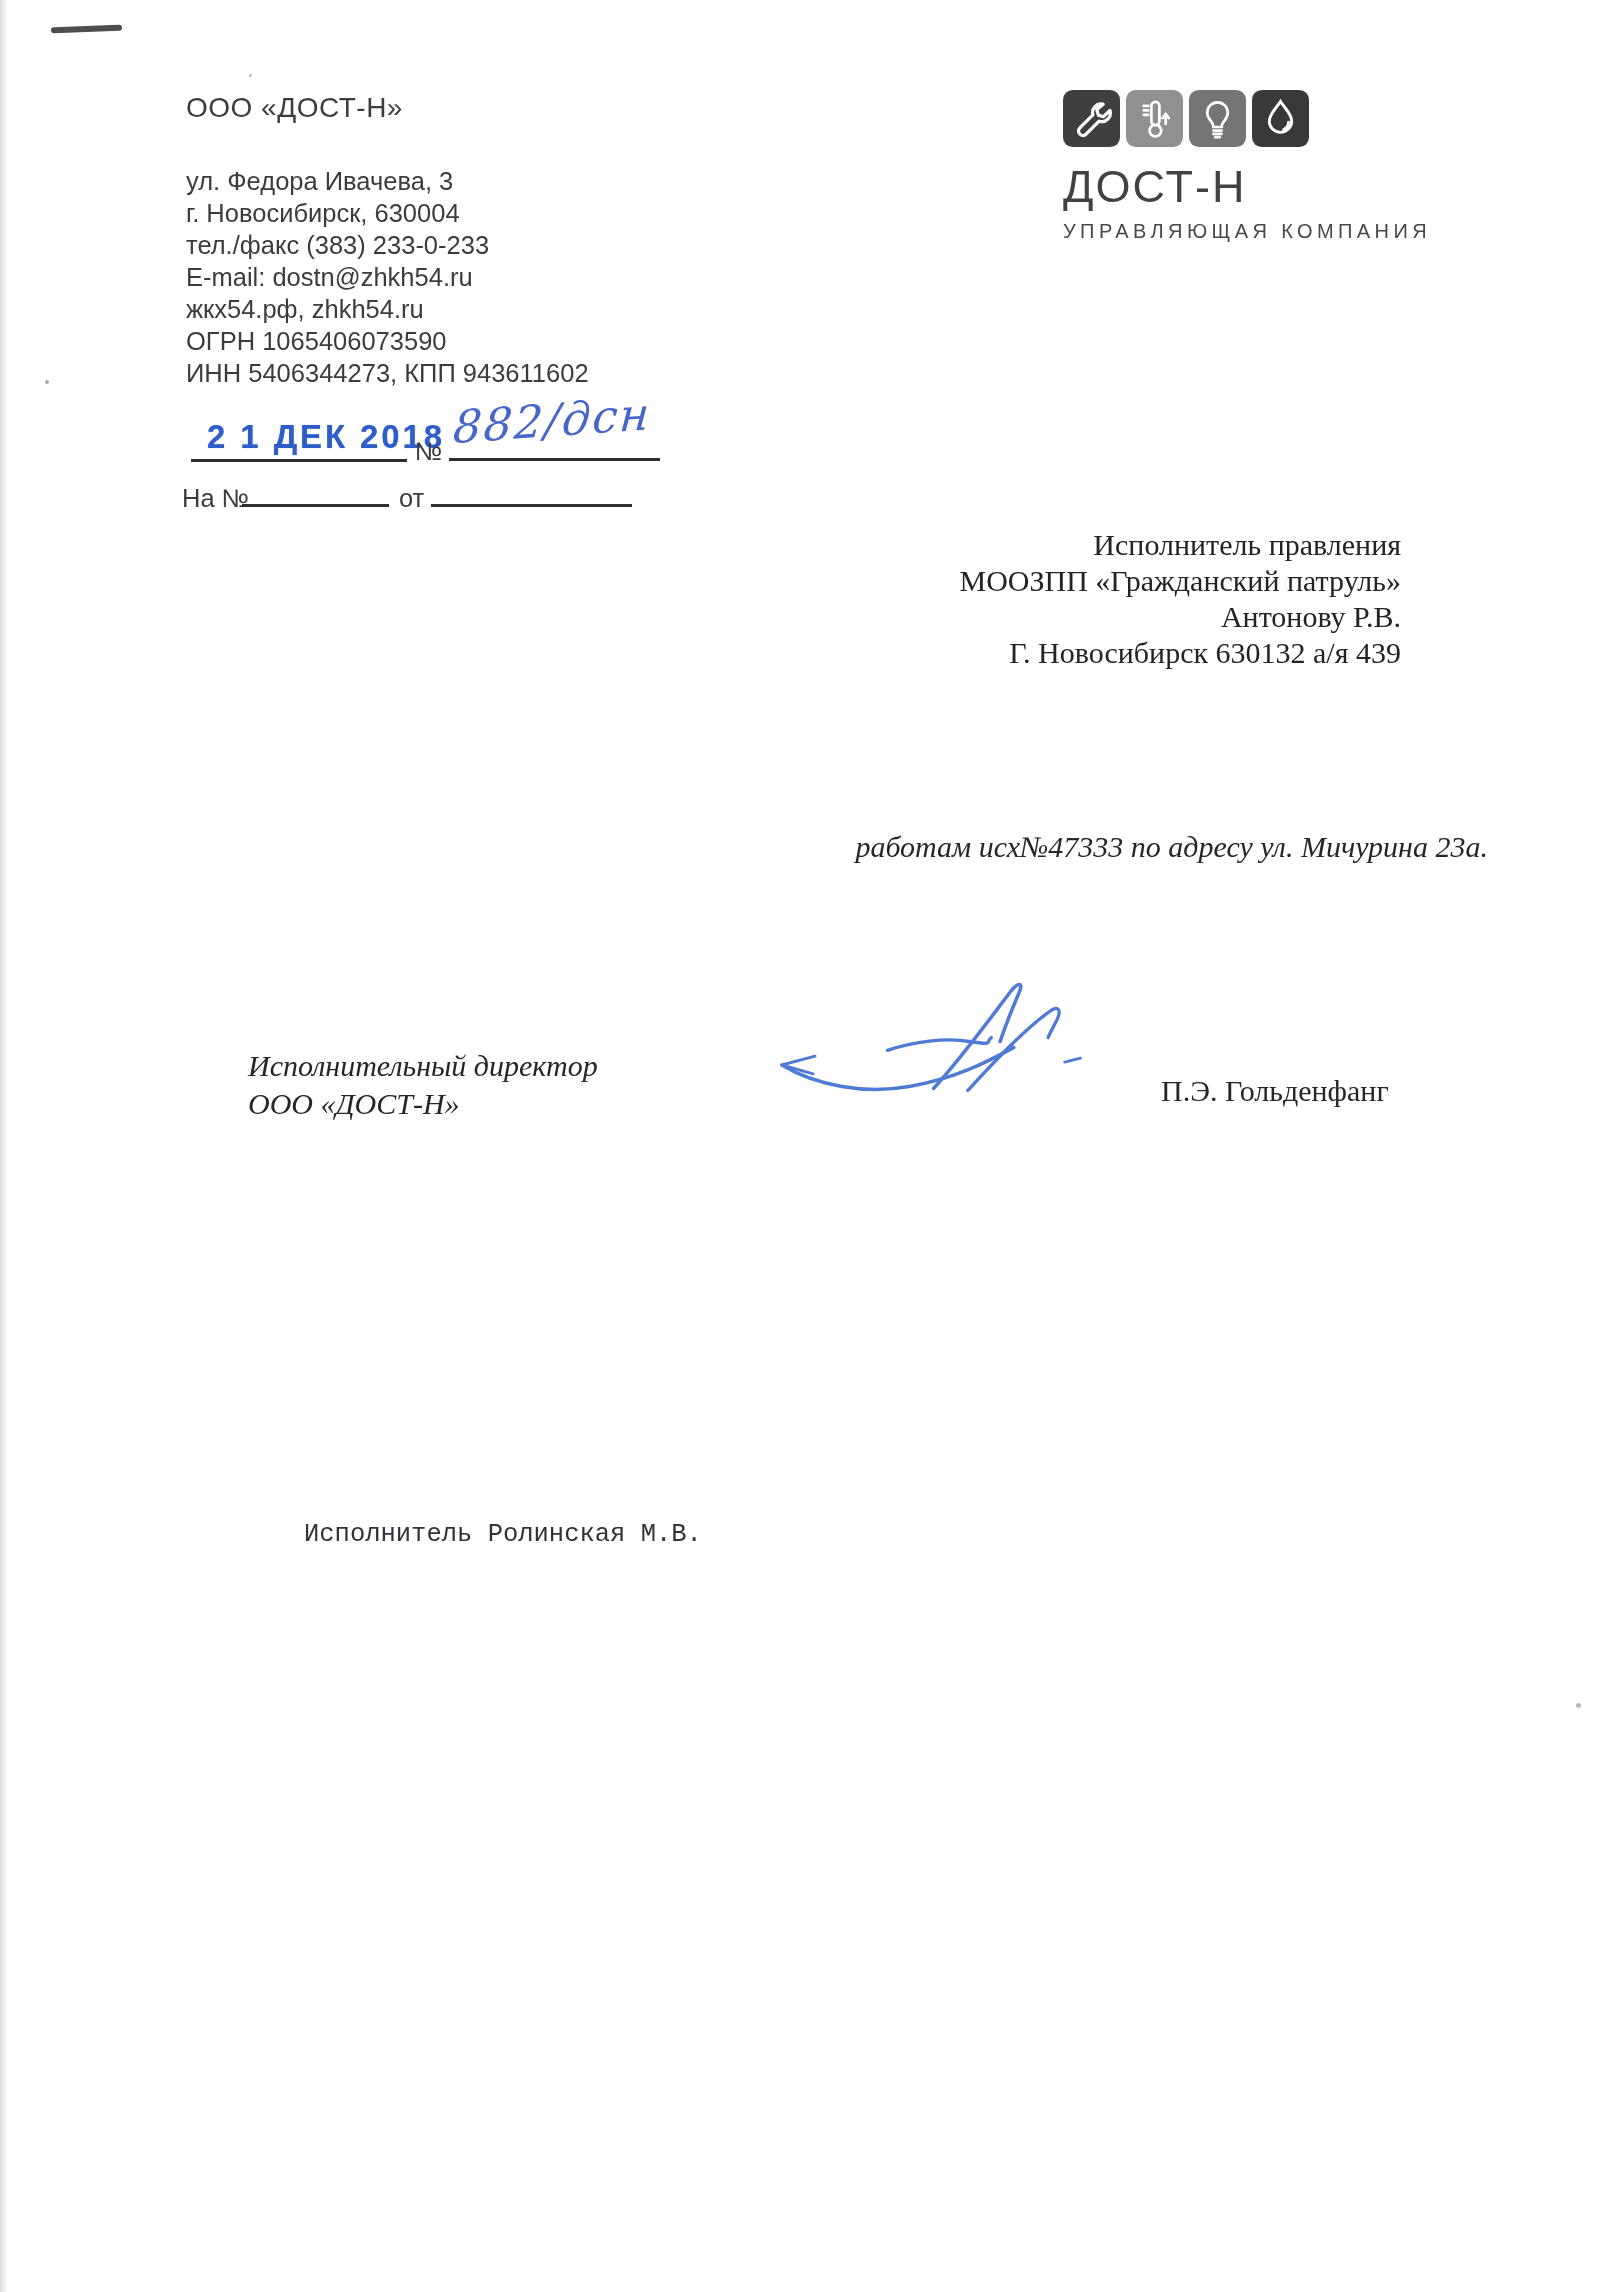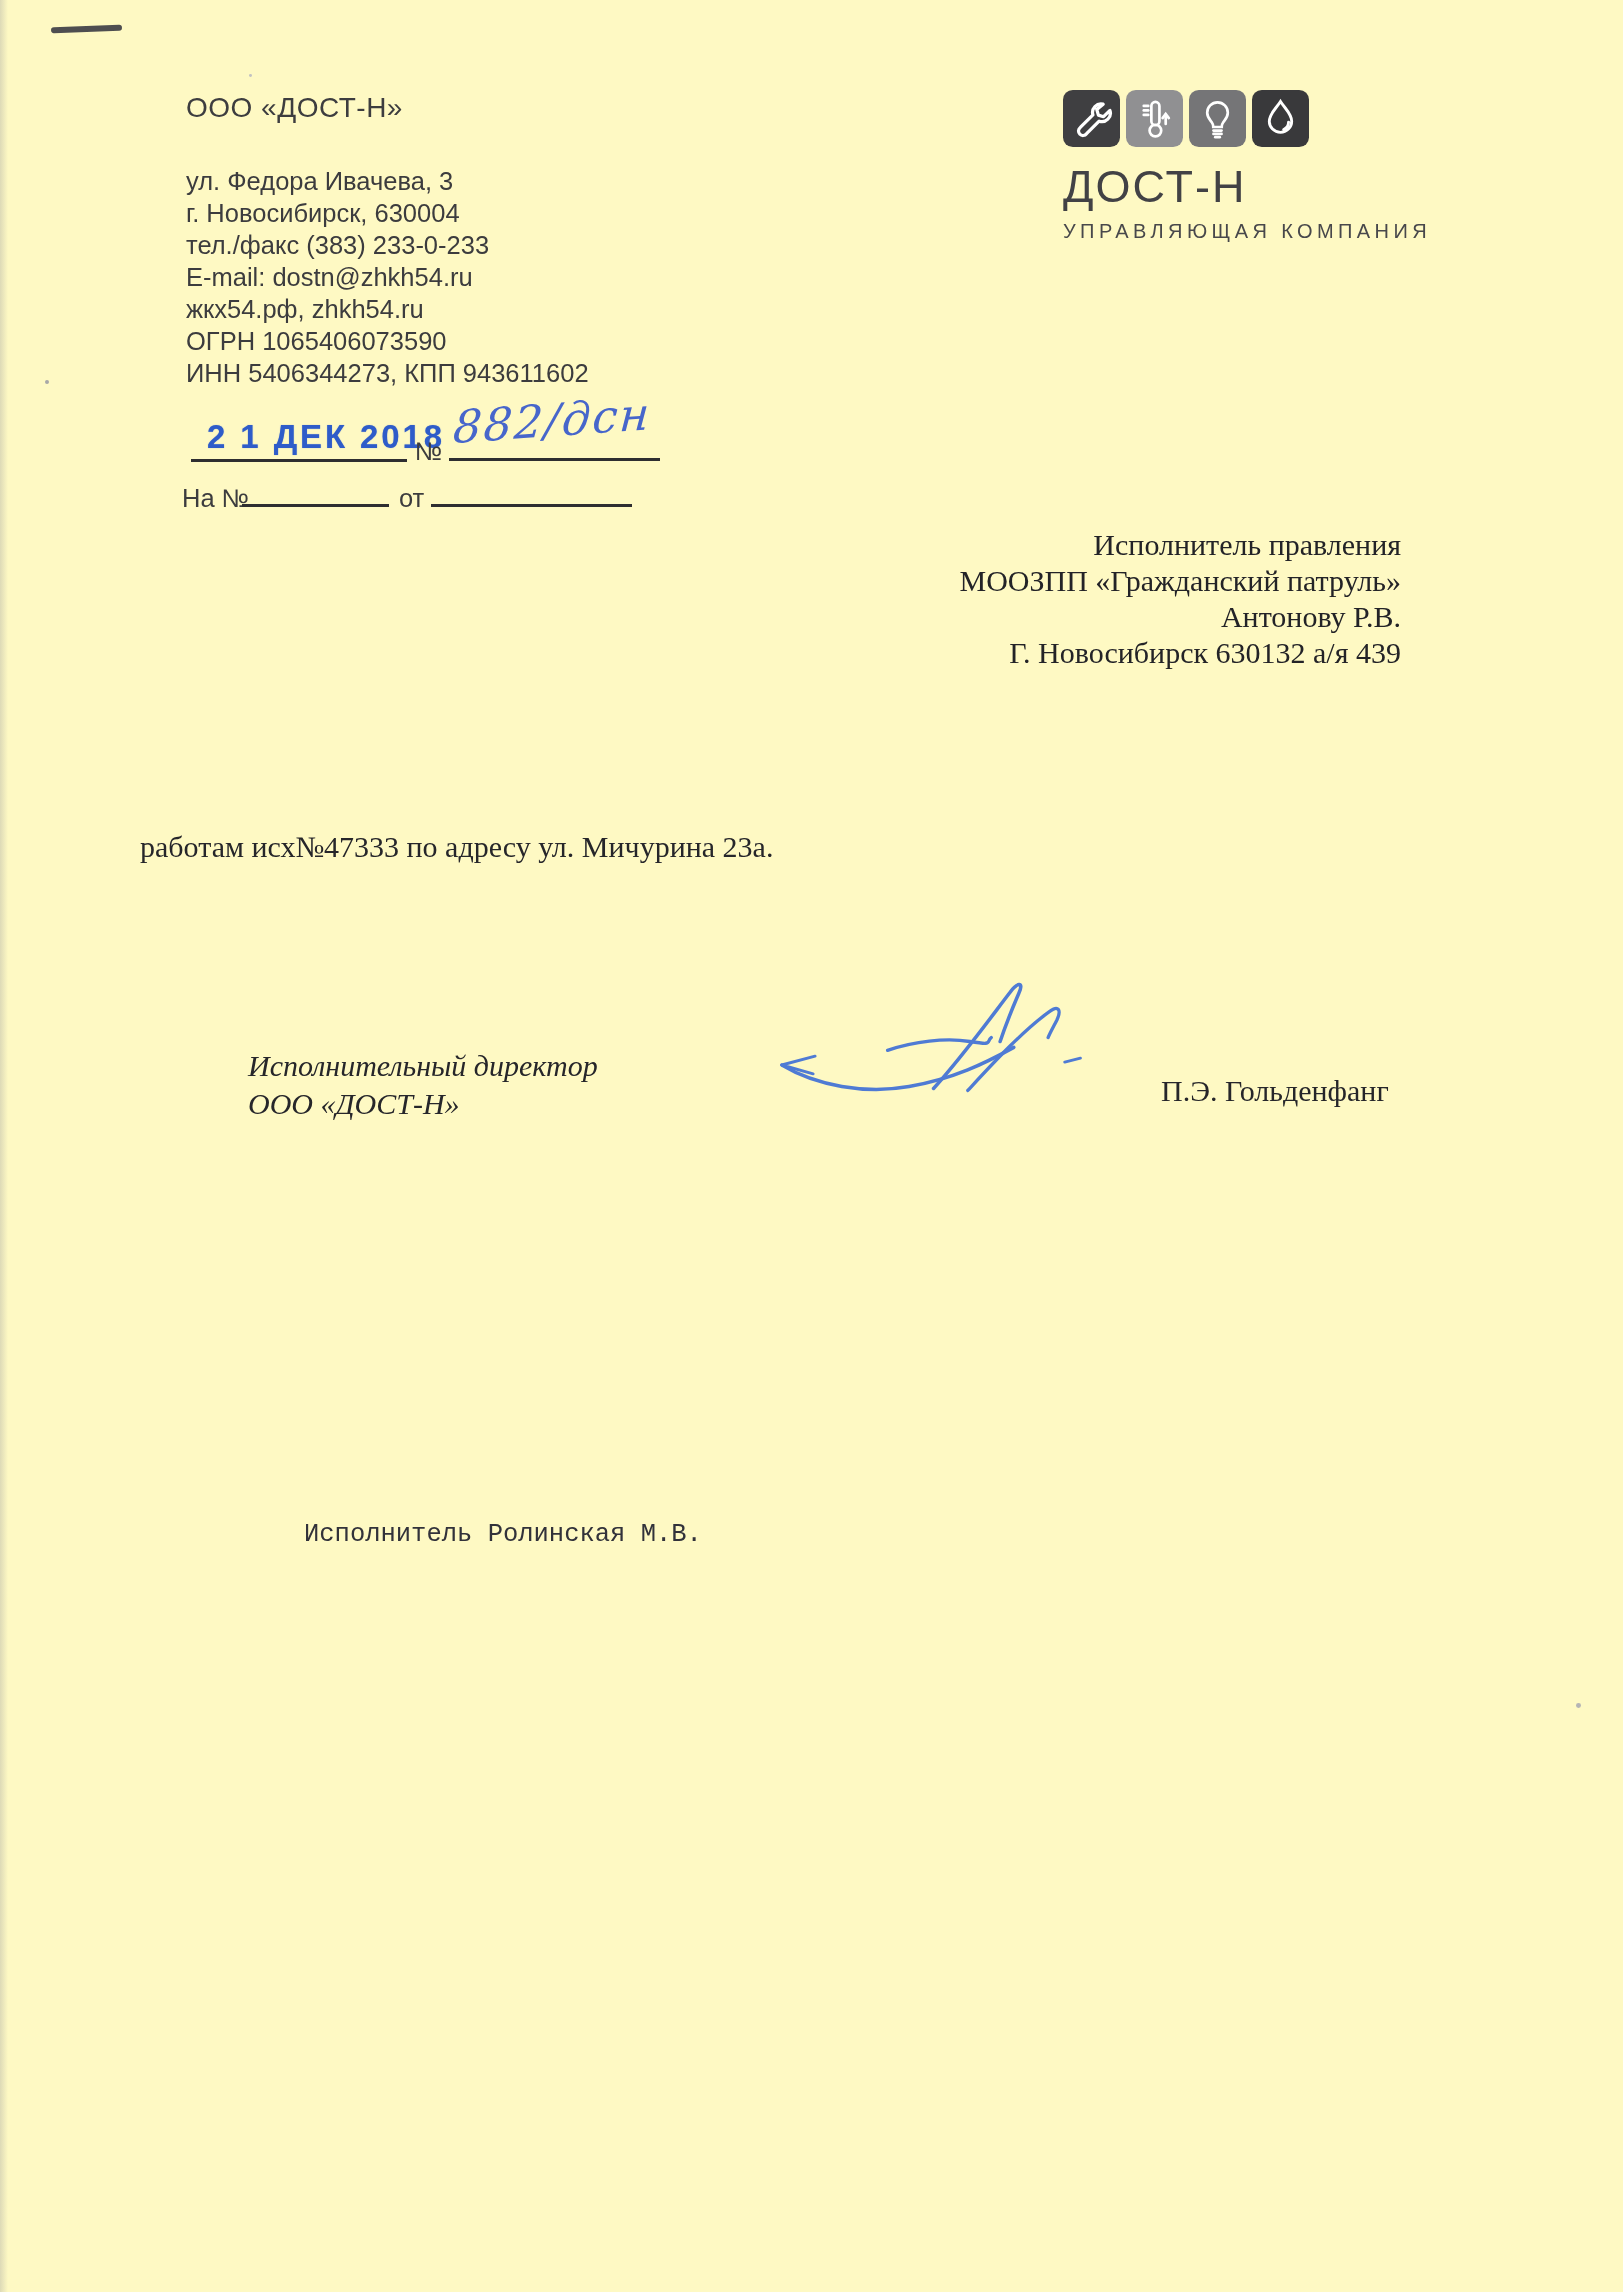--- a/index.html
+++ b/index.html
@@ -1,16 +1,16 @@
 <!DOCTYPE html>
 <html><head>
 <meta charset="utf-8">
 <style>
   html,body{margin:0;padding:0;background:#e8e8e8;}
-  #page{position:relative;width:1623px;height:2293px;background:#fef9c3;overflow:hidden;
+  #page{position:relative;width:1623px;height:2293px;background:#ffffff;overflow:hidden;
         font-family:"Liberation Sans",sans-serif;color:#3b3b3d;}
   
   .edge-strip{position:absolute;left:0;top:0;width:7.8px;height:100%;
       background:linear-gradient(90deg,rgba(160,160,160,.35),rgba(160,160,160,0));}
   .corner-dash{position:absolute;left:51px;top:25.5px;width:71px;height:5.9px;background:#4e4e50;
       border-radius:2.9px;transform:rotate(-2deg);}
   .speck{position:absolute;border-radius:50%;background:#a8a8a8;}
   .speck.s1{left:45px;top:380px;width:3.9px;height:3.9px;}
   .speck.s2{left:1576px;top:1703px;width:4.9px;height:4.9px;background:#b5b5b5;}
   .speck.s3{left:249px;top:74px;width:2.9px;height:2.9px;background:#c2c2c2;}
@@ -40,21 +40,21 @@
       font-size:45px;color:#4766cb;transform:rotate(-4deg) skewX(-8deg);letter-spacing:2px;white-space:nowrap;}
   .na-label{position:absolute;left:182px;top:484px;font-size:25.5px;color:#3c3c3e;}
   .ot-label{position:absolute;left:399px;top:484px;font-size:25.5px;color:#3c3c3e;}
   
   .recipient{position:absolute;left:880px;top:527px;width:521px;text-align:right;
       font-family:"Liberation Serif",serif;font-size:30px;line-height:36px;color:#232327;}
   
   .body-par{position:absolute;left:140px;top:829px;width:1348px;
       font-family:"Liberation Serif",serif;font-size:30px;line-height:35px;color:#26262a;}
   .body-line1{text-align:justify;text-align-last:justify;text-indent:57px;}
-  .body-line2{text-align:left;}
+  .body-line2{text-align:right;font-style:italic;}
   
   .sig-titles{position:absolute;left:248px;top:1047px;font-family:"Liberation Serif",serif;
       font-size:30px;line-height:38px;color:#26262a;font-style:italic;}
   .signature-svg{position:absolute;left:772px;top:970px;}
   .signer-name{position:absolute;left:1161px;top:1074px;font-family:"Liberation Serif",serif;
       font-size:30px;color:#26262a;white-space:nowrap;}
   
   .executor{position:absolute;left:304px;top:1520px;font-family:Liberation Mono, monospace;
       font-size:25.5px;color:#32323a;}
 </style>

